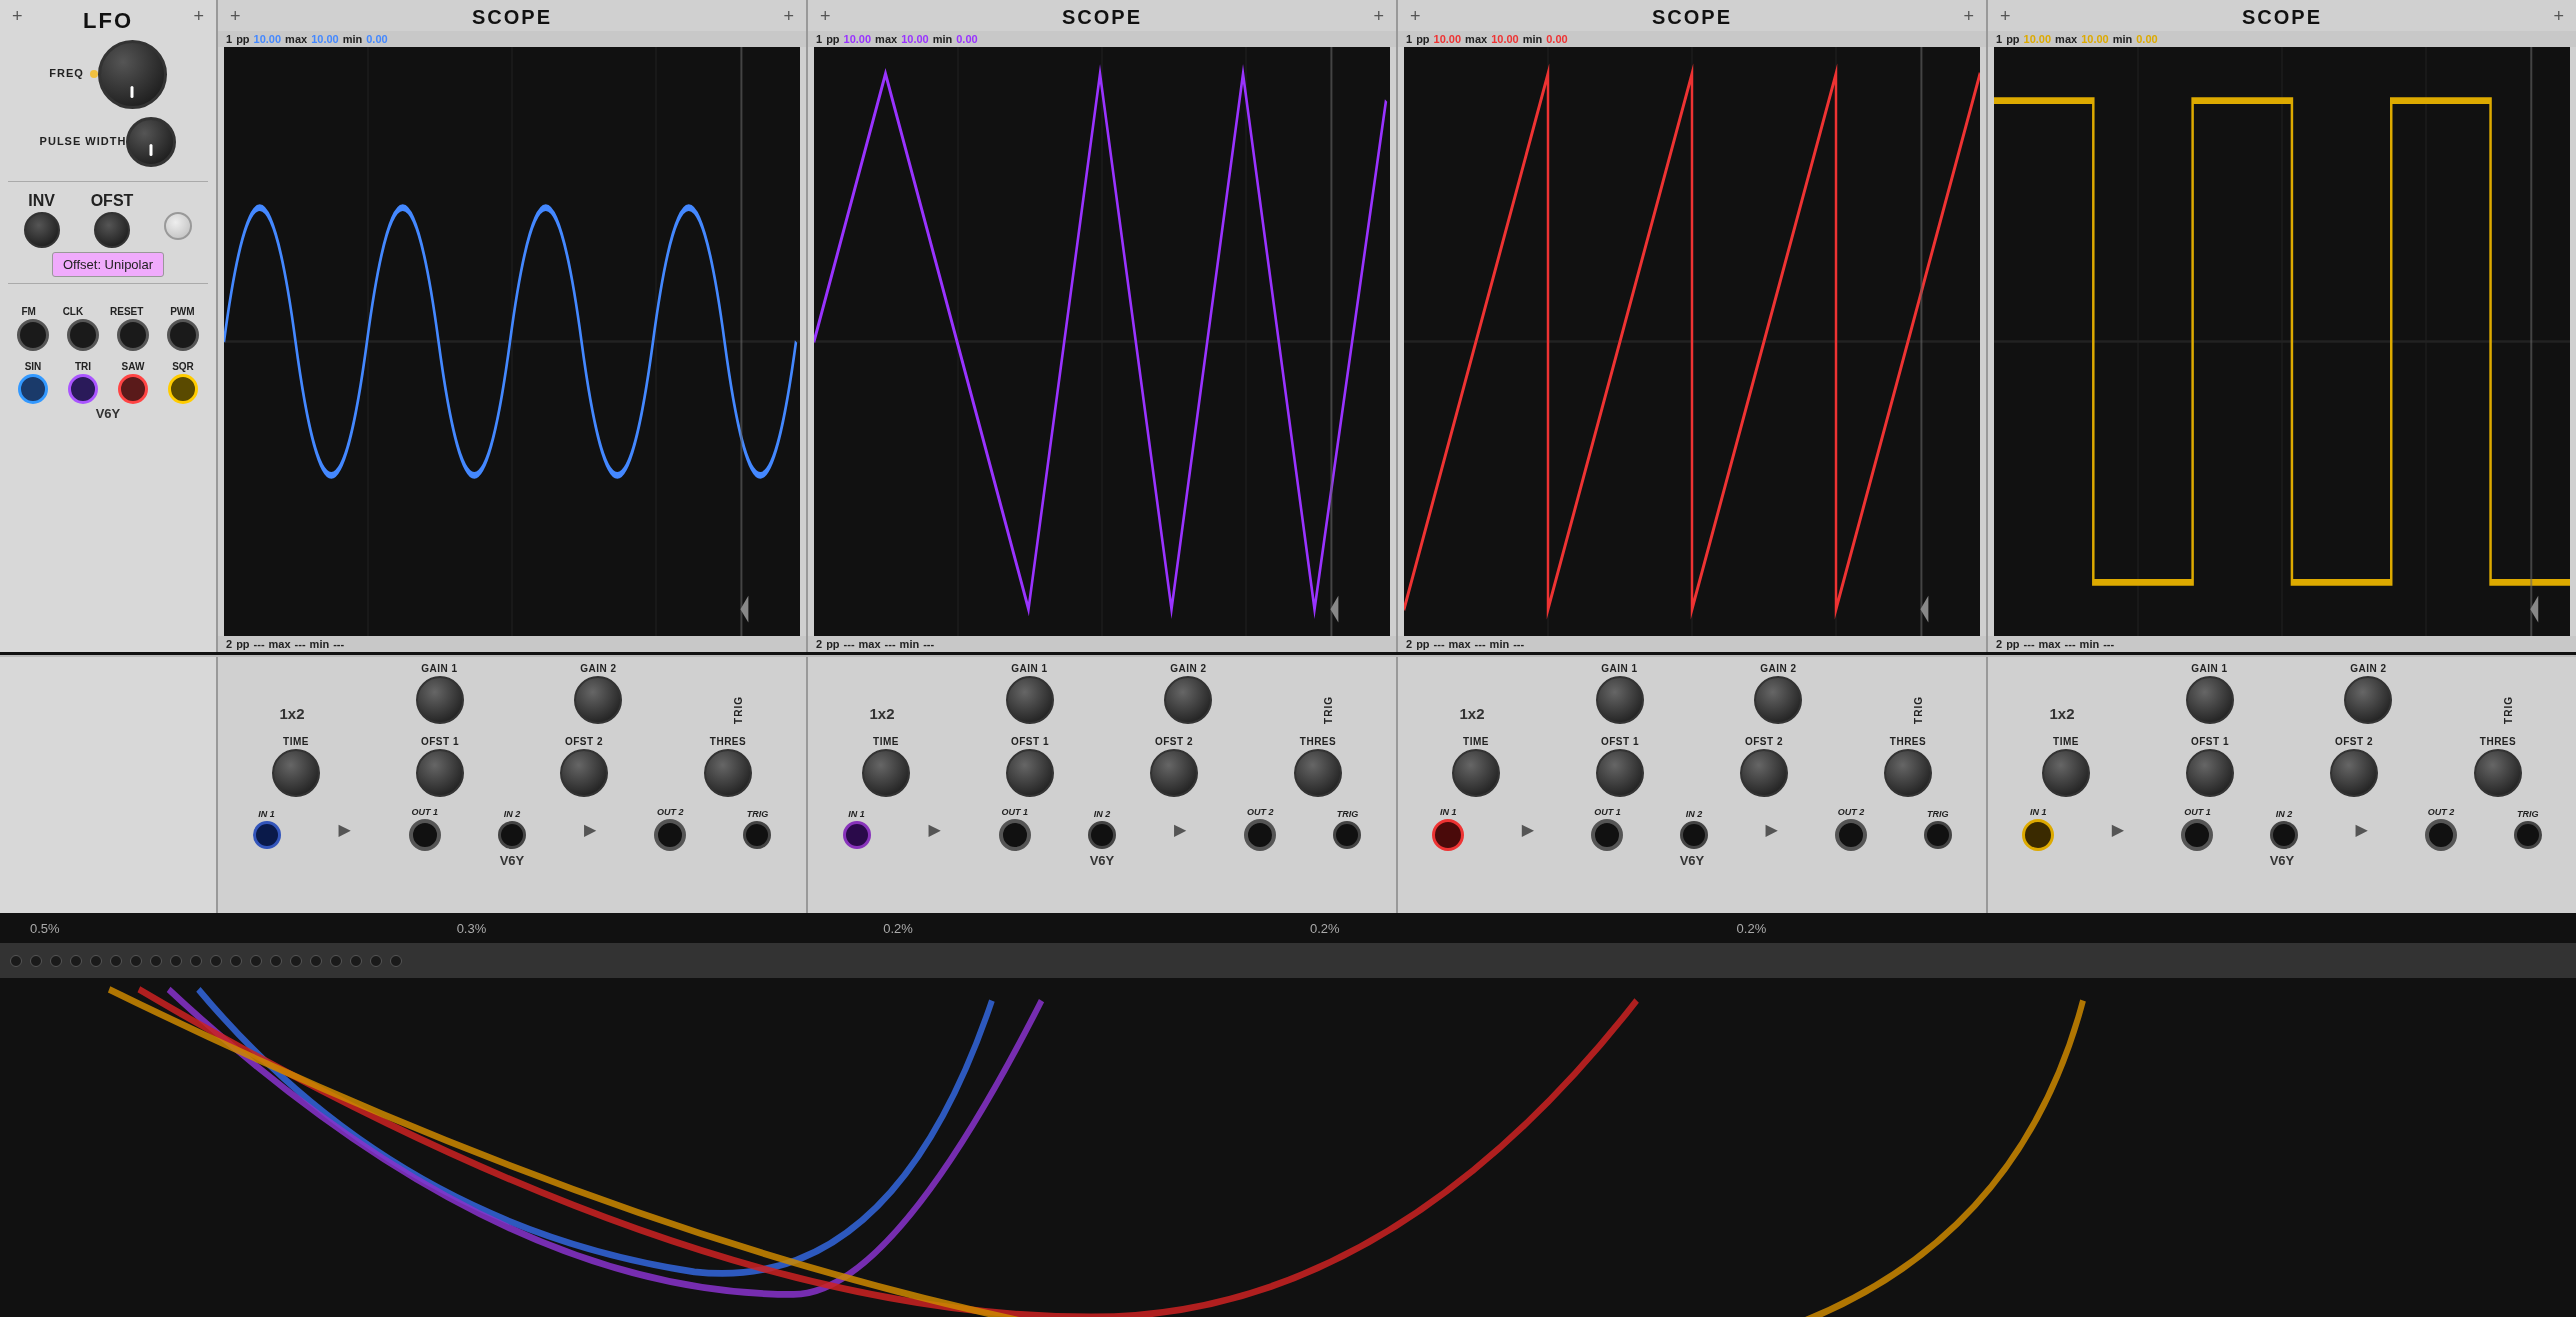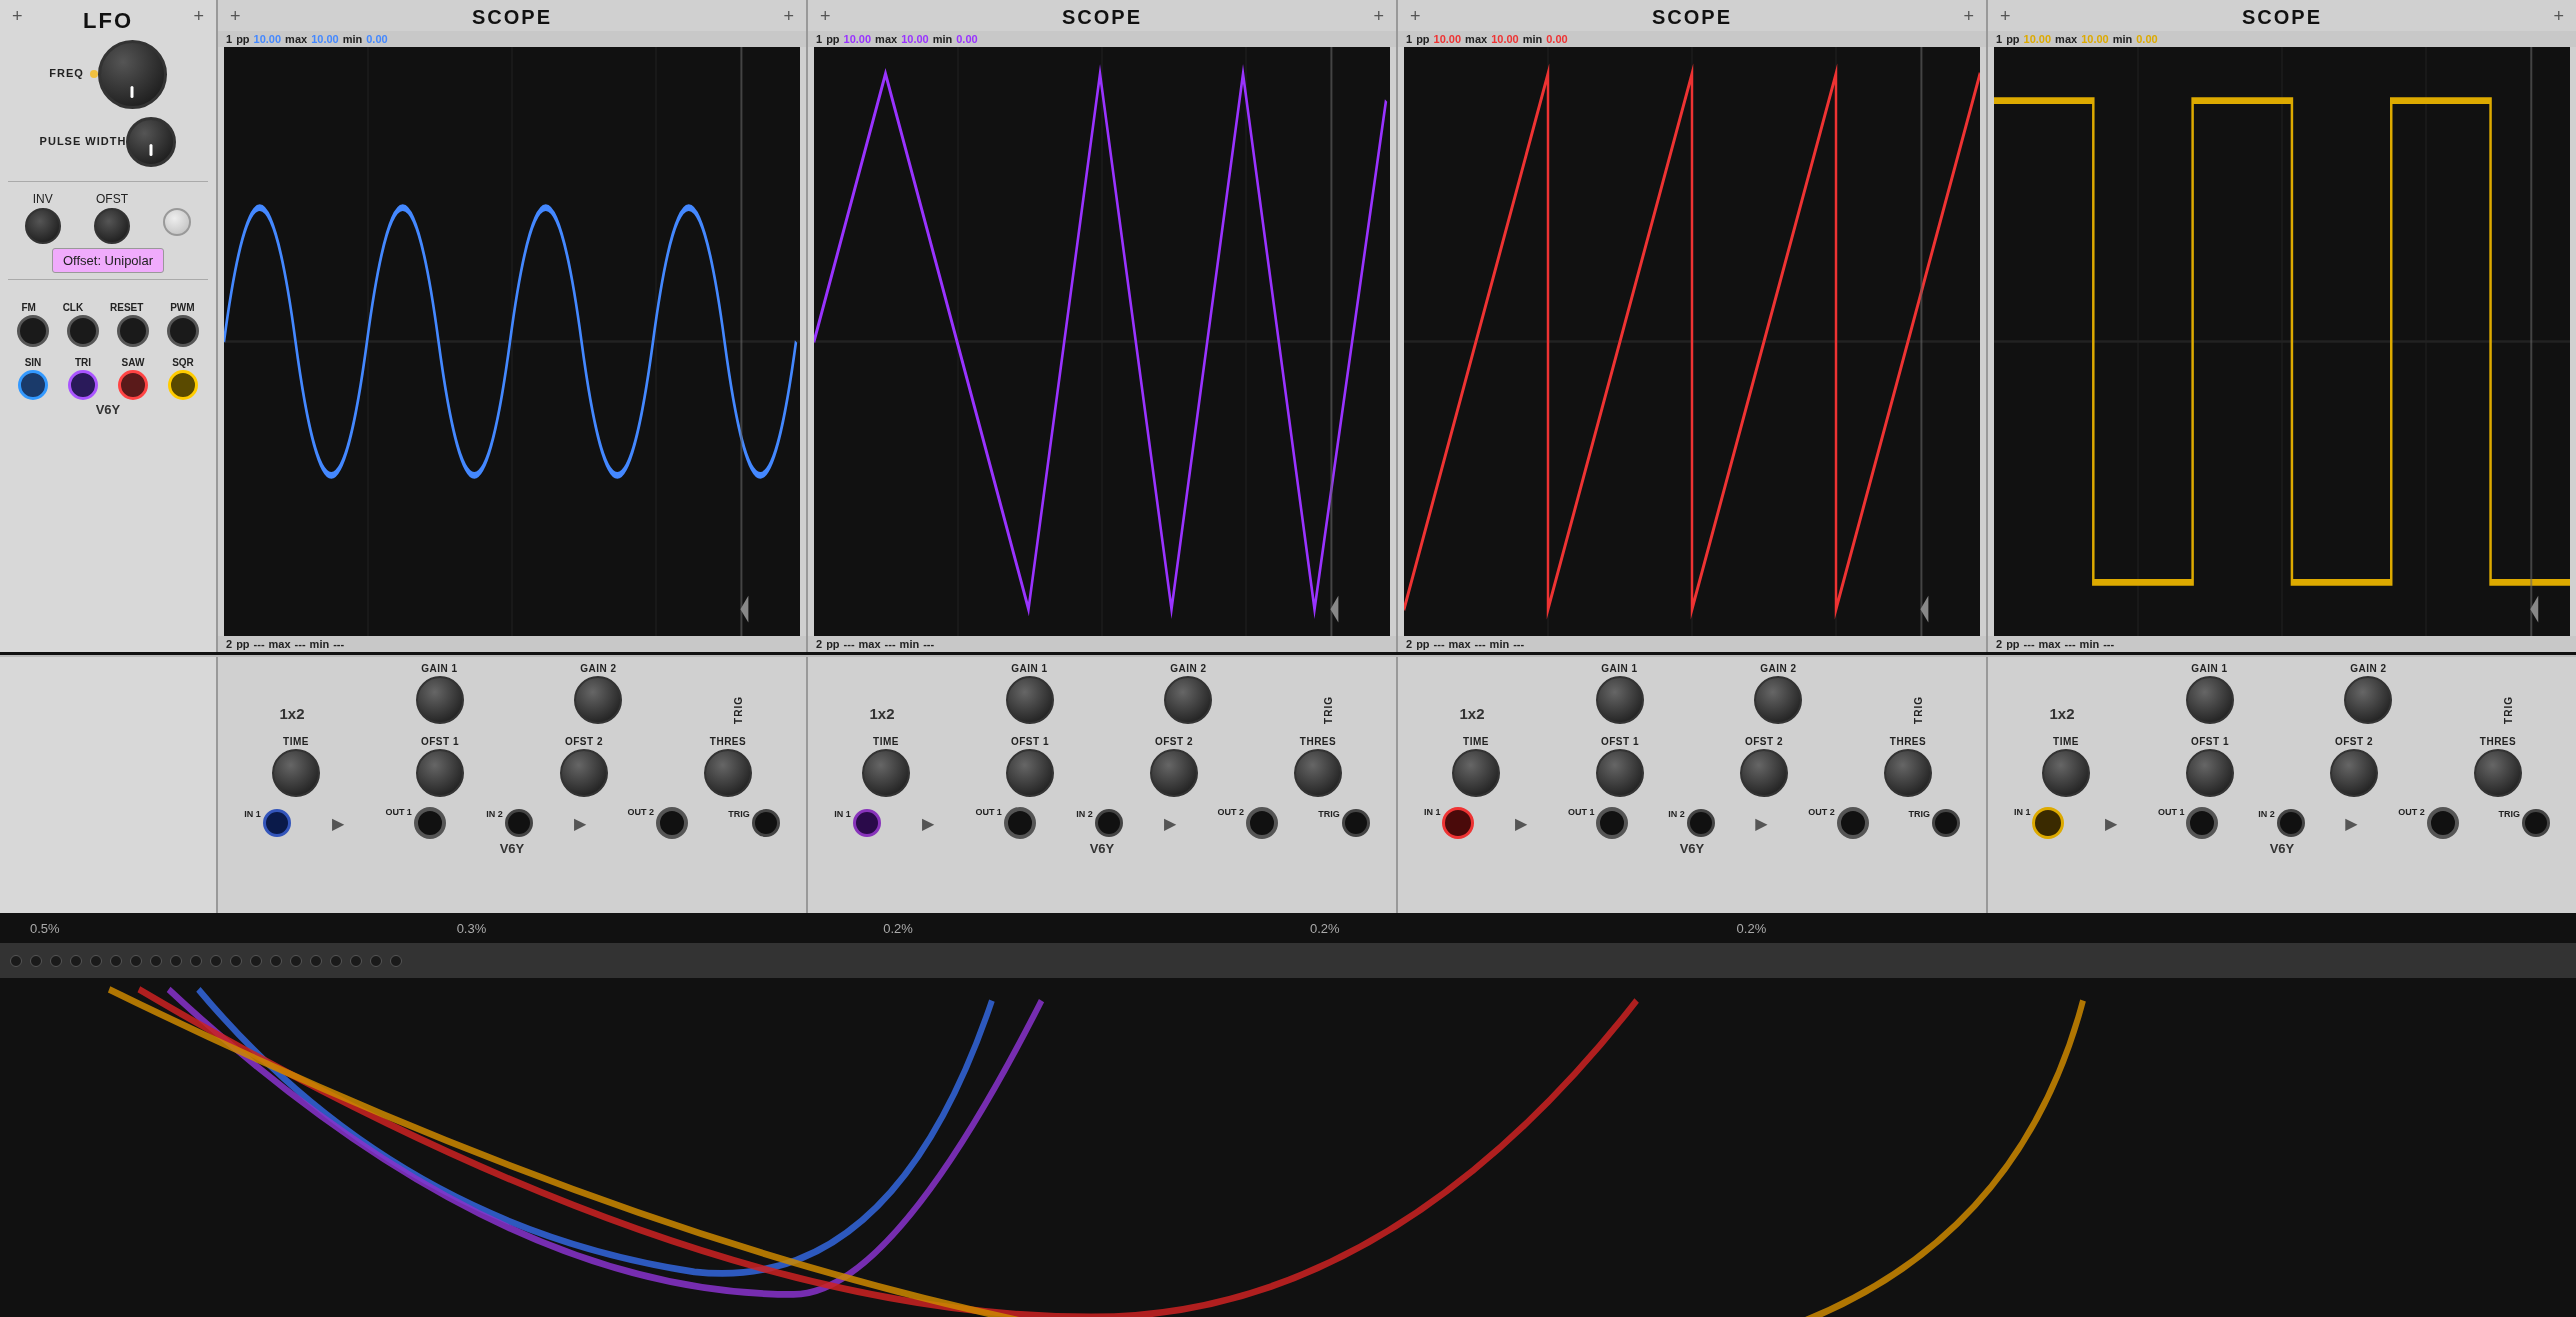--- a/index.html
+++ b/index.html
@@ -120,22 +120,22 @@
       margin-top: 4px;
     }
 
     .small-knob-group {
       display: flex;
       flex-direction: column;
       align-items: center;
     }
 
     .small-knob-label {
-      font-size: 12px;
-      font-weight: normal;
+      font-size: 16px;
+      font-weight: bold;
       color: #222;
       margin-bottom: 2px;
     }
 
     .knob-tiny {
       width: 36px;
       height: 36px;
       border-radius: 50%;
       background: radial-gradient(circle at 40% 35%, #555, #111);
       border: 2px solid #333;
@@ -323,23 +323,24 @@
     .v6y-ports-row {
       display: flex;
       flex-direction: row;
       justify-content: space-around;
       align-items: center;
       margin-top: 4px;
     }
 
     .port-group {
       display: flex;
-      flex-direction: row;
-      align-items: flex-start;
+      flex-direction: column;
+      align-items: center;
       gap: 2px;
+      font-style: italic;
     }
 
     .port-label-sm {
       font-size: 9px;
       font-weight: bold;
       color: #222;
     }
 
     .port-jack-dark {
       width: 28px;

